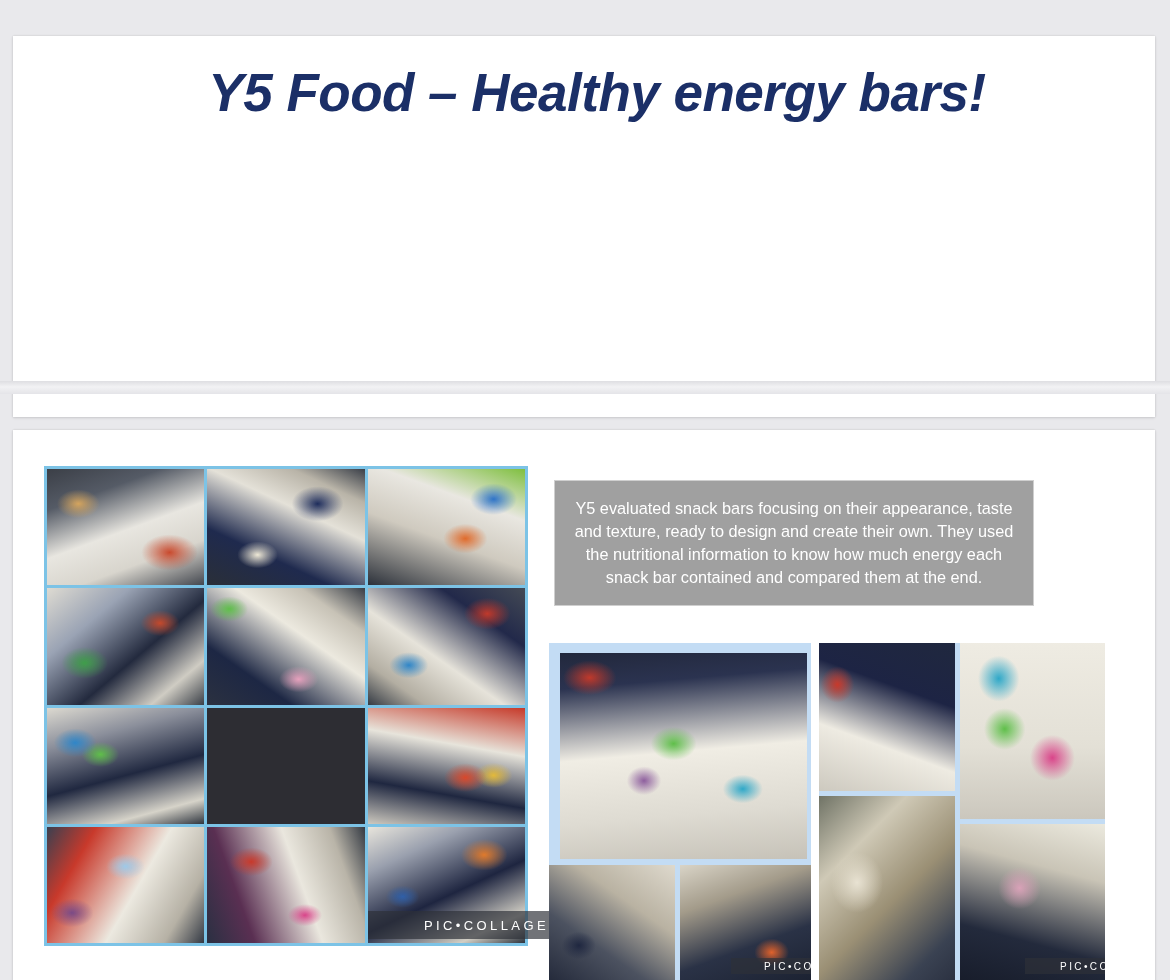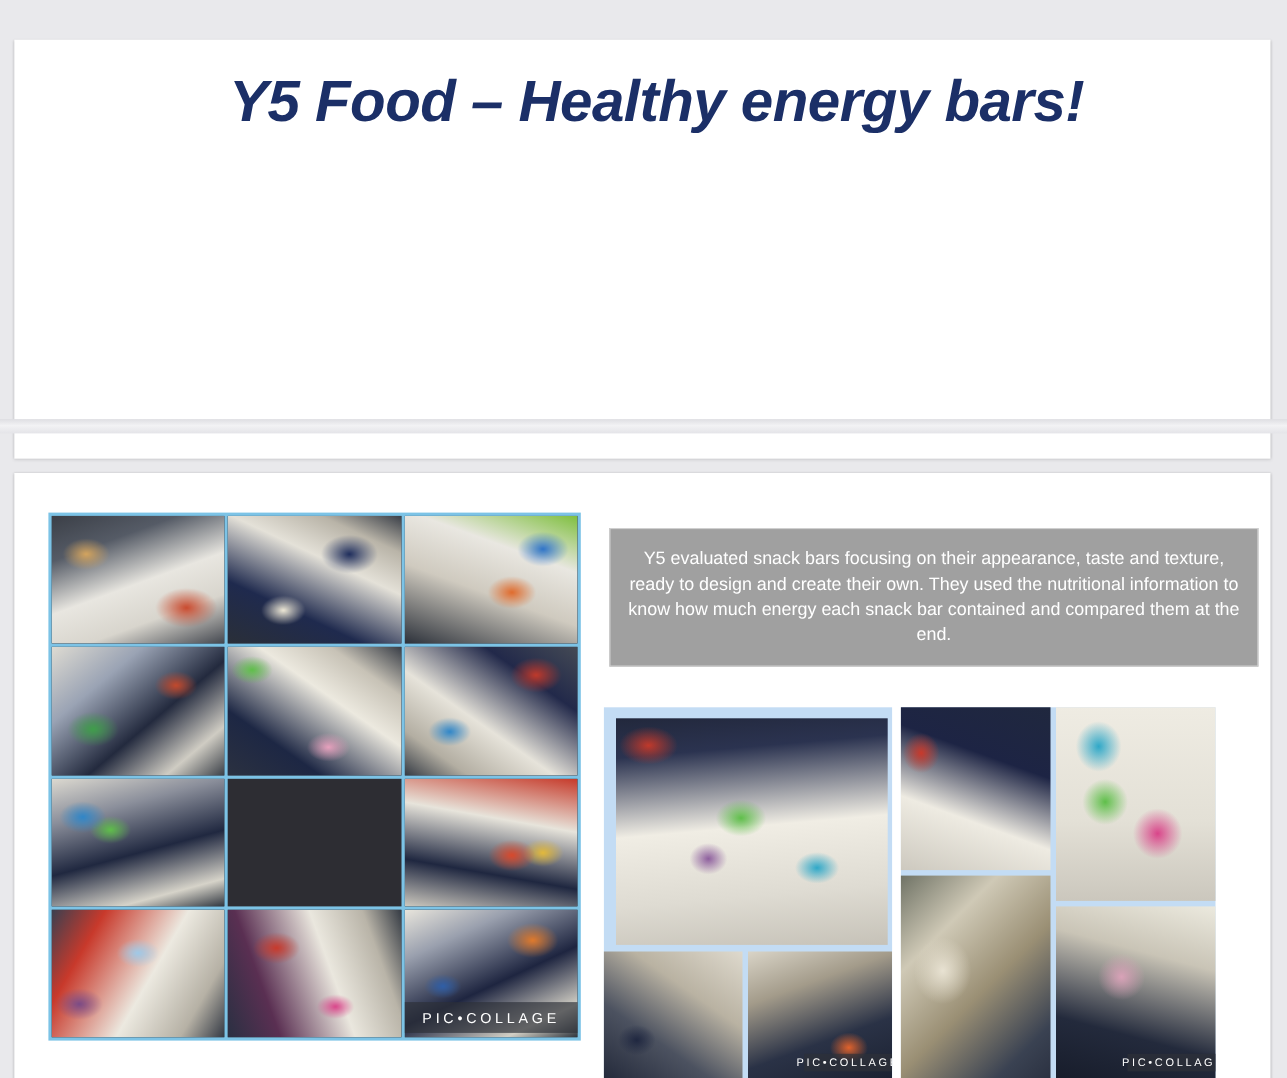--- a/index.html
+++ b/index.html
@@ -54,21 +54,21 @@
     grid-template-rows:repeat(4,1fr);
     gap:3px;
   }
   .cell{position:relative;overflow:hidden;background:#2d2d33;}
   .cell .ph{position:absolute;inset:0;}
 
   
   #caption-box{
     position:absolute;
     left:554px;top:480px;
-    width:590px;height:126px;
+    width:480px;height:126px;
     background:#a0a0a0;
     border:1px solid #cfcfcf;
     box-sizing:border-box;
     display:flex;align-items:center;justify-content:center;
   }
   #caption-text{
     color:#ffffff;
     font-size:16.3px;
     line-height:1.41;
     text-align:center;
@@ -97,20 +97,21 @@
   .watermark{
     position:absolute;
     display:flex;align-items:center;justify-content:center;
     background:rgba(45,48,56,.68);
     color:#ffffff;
     font-size:13px;
     letter-spacing:3.4px;
     font-weight:500;
     font-family:"Liberation Sans", sans-serif;
     white-space:nowrap;
+    padding-left:40px;
   }
   .watermark.small{font-size:10px;letter-spacing:2.4px;}
 
   
   .sceneA{background:
       radial-gradient(ellipse 30% 26% at 78% 72%, #c94a2e 0%, rgba(201,74,46,0) 60%),
       radial-gradient(ellipse 22% 20% at 20% 30%, #d4a45e 0%, rgba(212,164,94,0) 62%),
       linear-gradient(160deg,#3b3f47 0%,#555b66 24%,#e8e6e0 52%,#d8d5cd 74%,#43474f 100%);}
   .sceneB{background:
       radial-gradient(ellipse 26% 24% at 70% 30%, #1e2d5c 0%, rgba(30,45,92,0) 63%),

